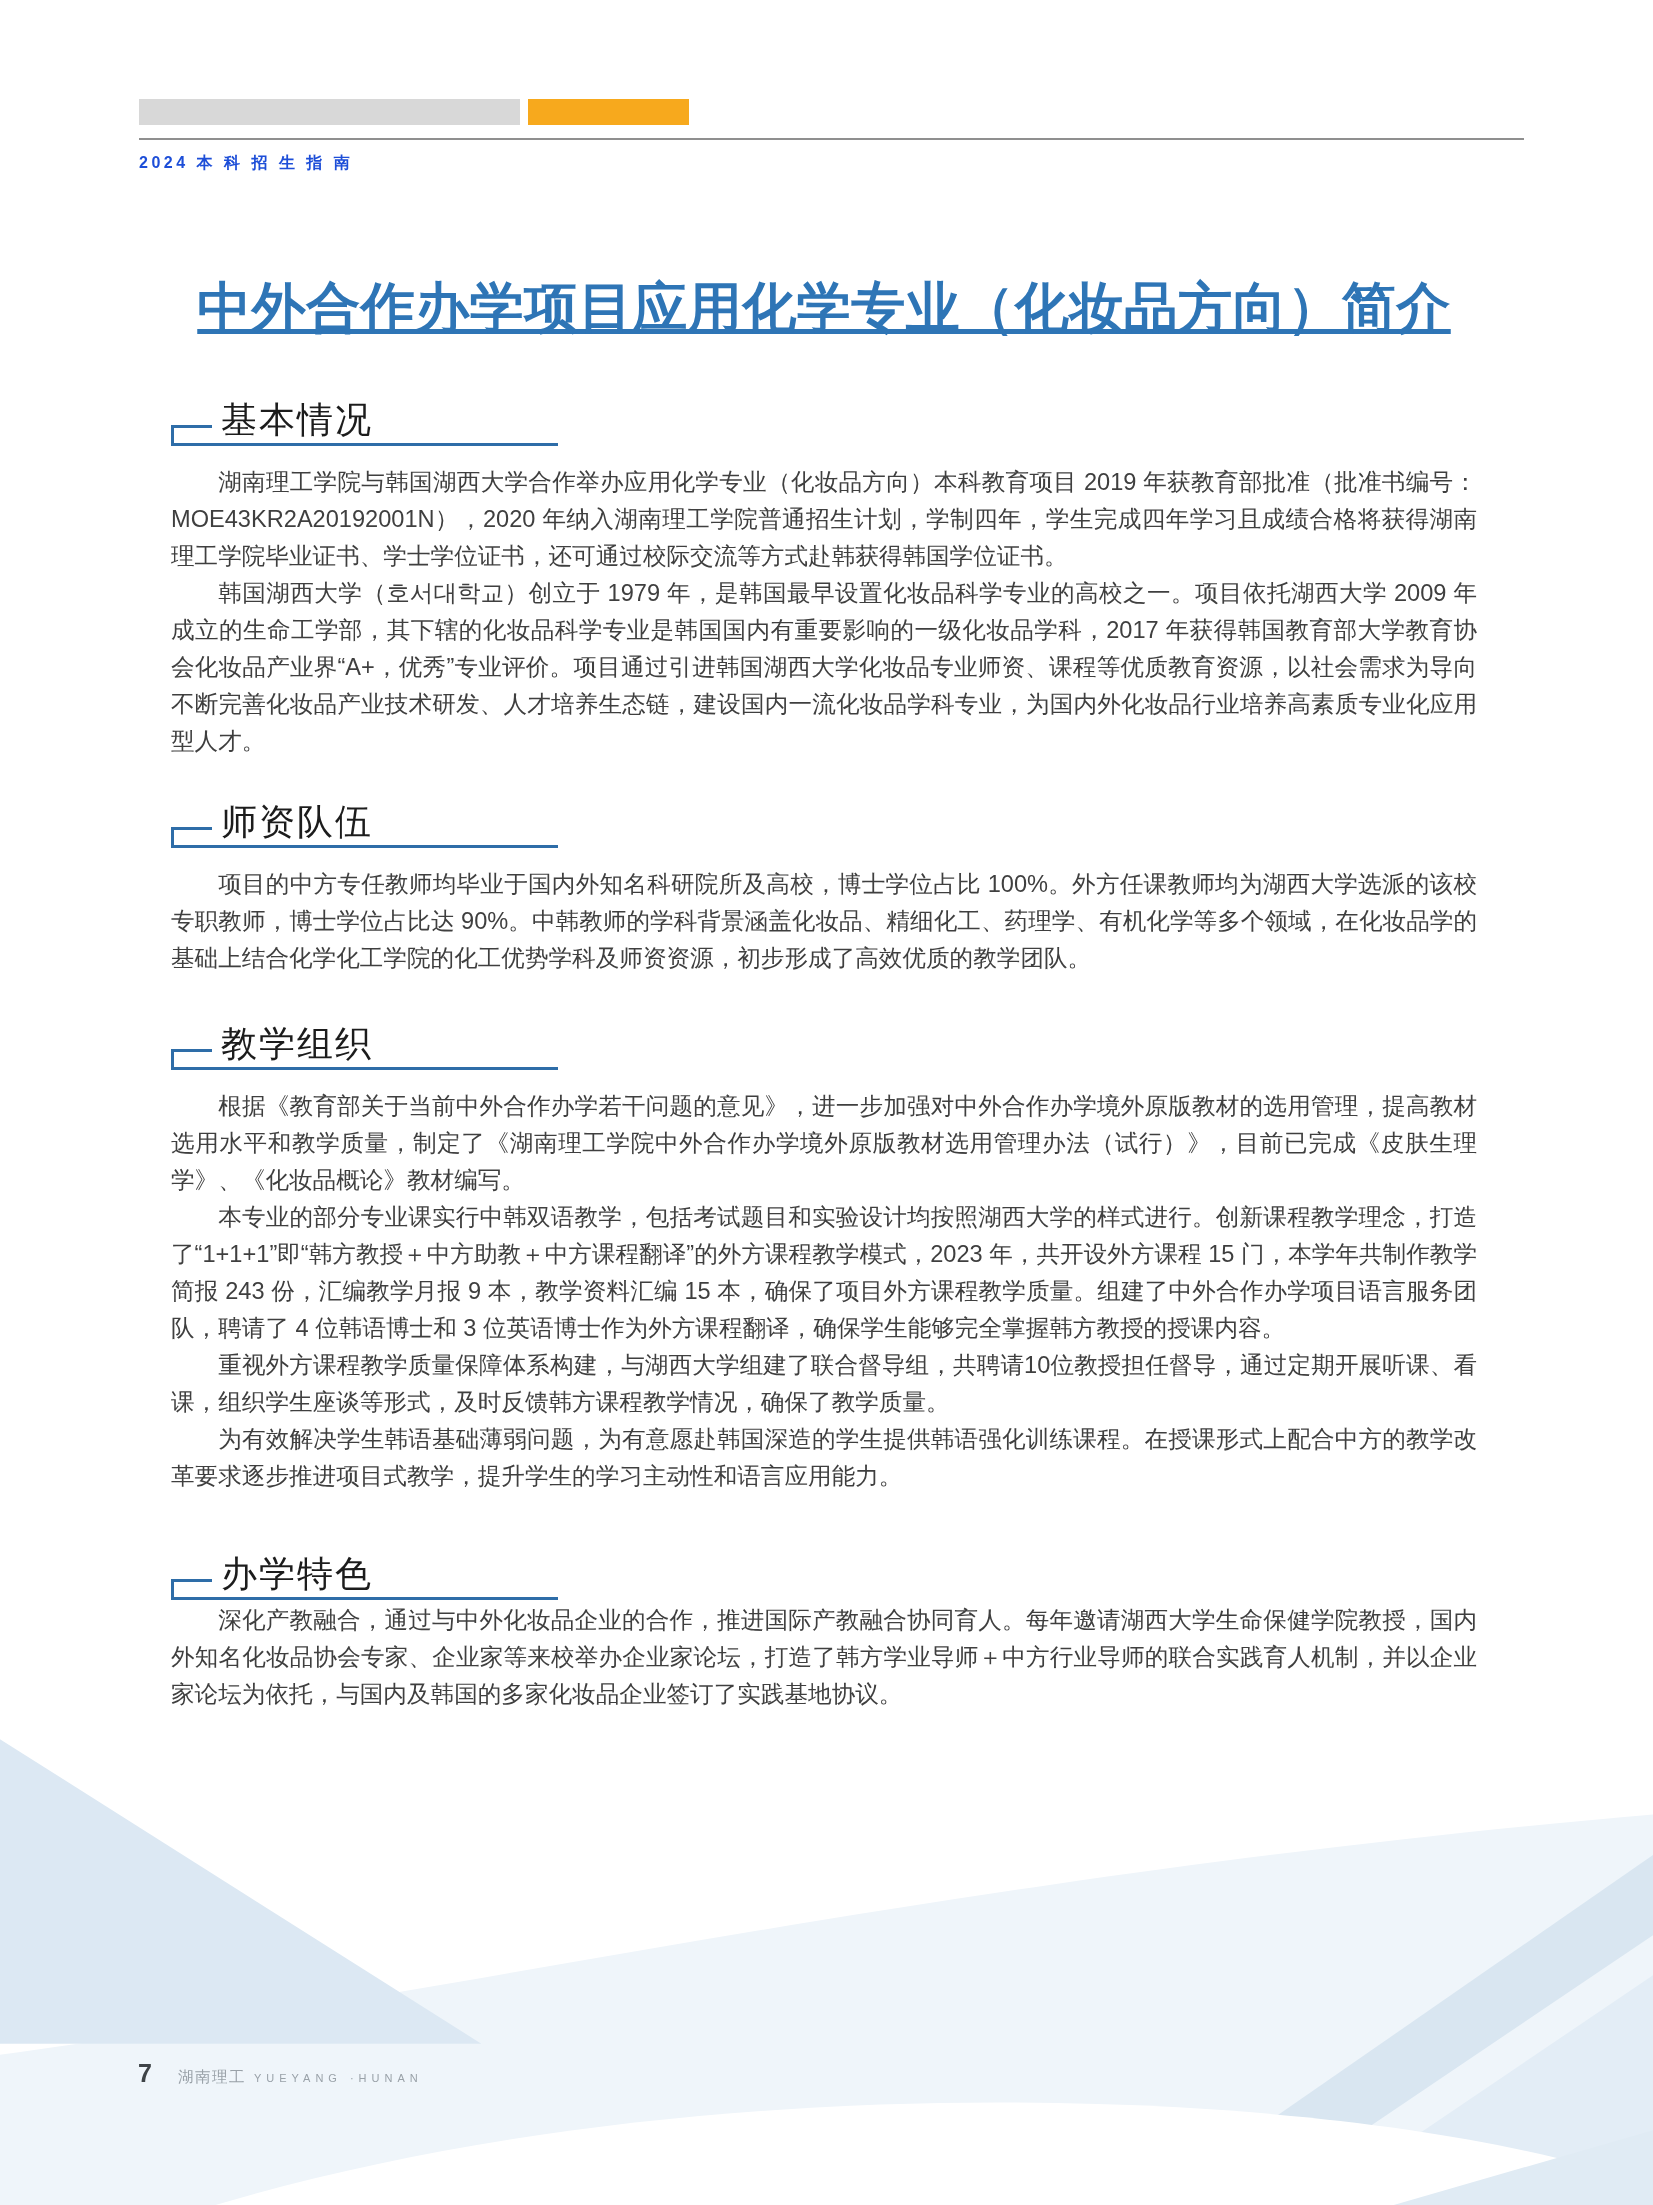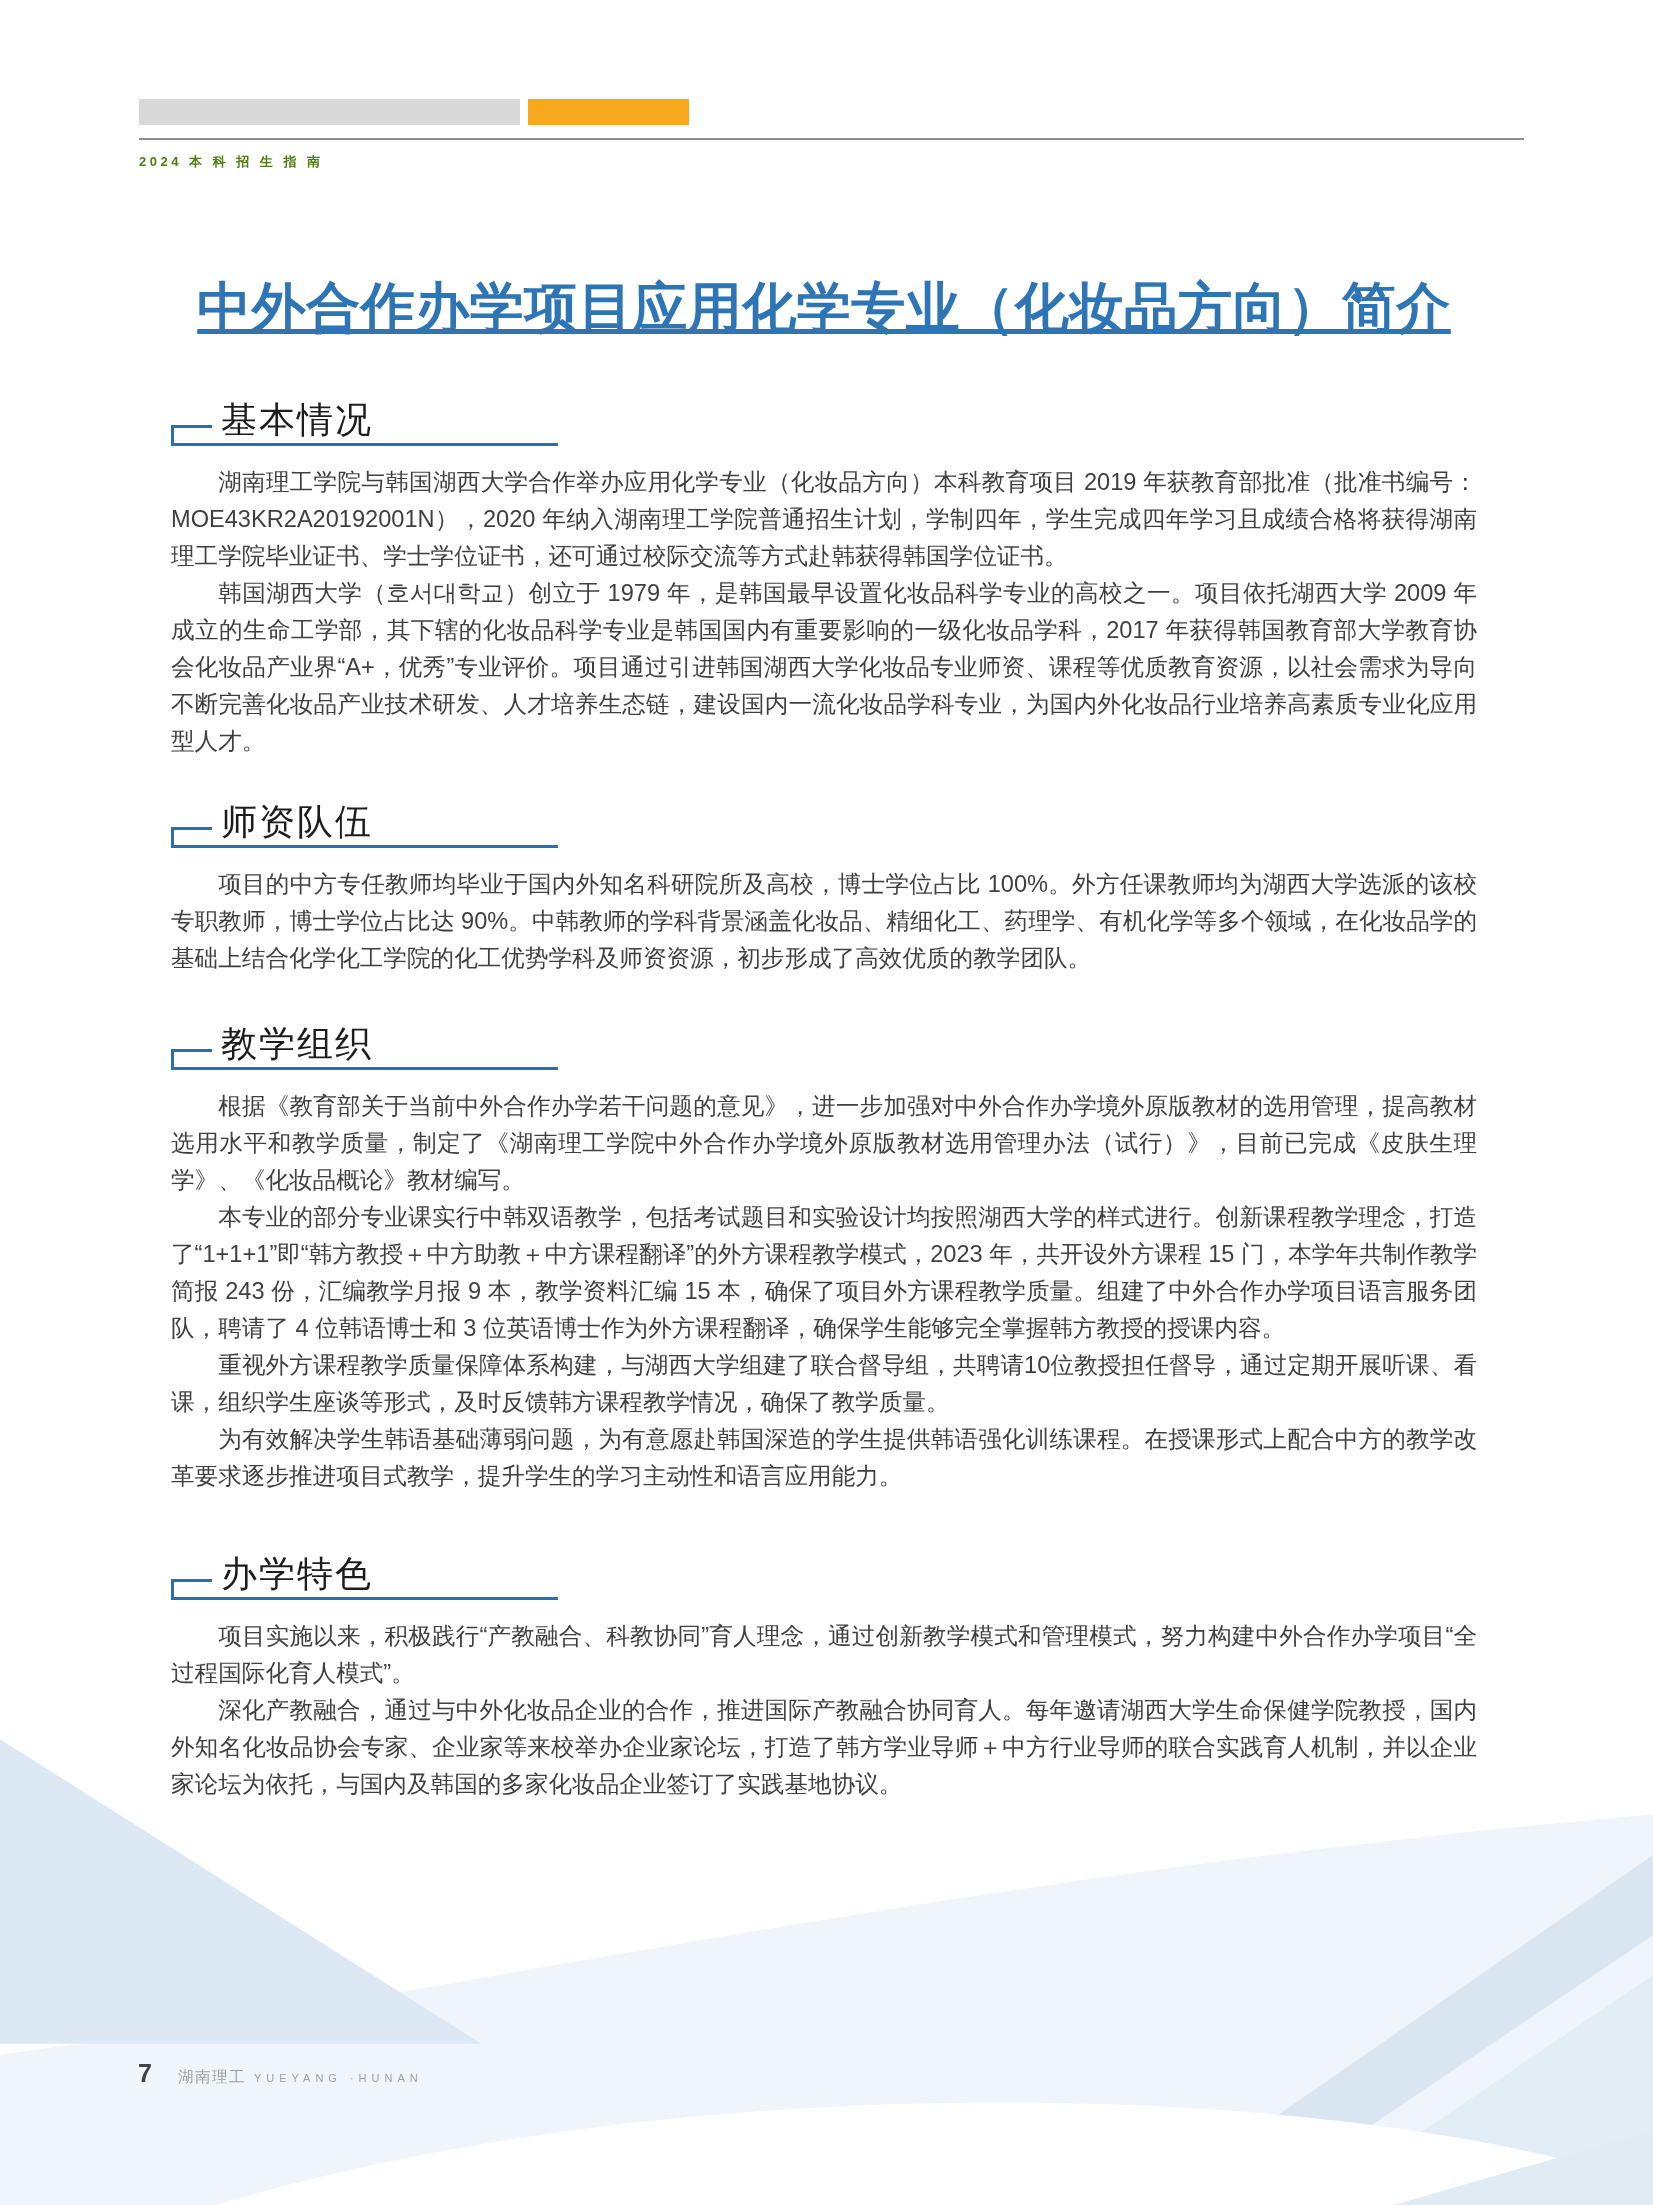--- a/index.html
+++ b/index.html
@@ -8,21 +8,21 @@
     font-family:"Liberation Sans","DejaVu Sans",sans-serif;
     --accent-blue:#2E75B6;--bracket-blue:#2E6DA8;--bar-orange:#F7A91D;--bar-gray:#D8D8D8;
     --rule-gray:#8F8F8F;--body-text:#3F3F3F;--heading-text:#1C1C1C;--footer-gray:#99A1A8;
   }
   .waves{position:absolute;left:0;top:1654px;width:1654px;height:551px;z-index:0;}
   .bar-gray{position:absolute;left:139px;top:99px;width:381px;height:25.6px;background:var(--bar-gray);z-index:1;}
   .bar-orange{position:absolute;left:528px;top:99px;width:161px;height:25.6px;background:var(--bar-orange);z-index:1;}
   .header-rule{position:absolute;left:139px;top:138px;width:1385px;height:1.5px;background:var(--rule-gray);z-index:1;}
   .header-title{
     position:absolute;left:139px;top:153px;z-index:1;
-    font-size:13px;font-weight:bold;letter-spacing:3.5px;color:#4d7c0f;white-space:nowrap;
+    font-size:16px;font-weight:bold;letter-spacing:3.5px;color:#1d4ed8;white-space:nowrap;
   }
   .main-title{
     position:absolute;left:171px;width:1306px;top:277px;margin:0;z-index:1;
     text-align:center;font-size:54px;line-height:60px;font-weight:bold;
     color:var(--accent-blue);letter-spacing:0.5px;white-space:nowrap;text-decoration:underline;
   }
   .sec{position:absolute;left:171px;width:1306px;z-index:1;}
   .sec-head{position:relative;height:48px;}
   .sec-head h2{
     margin:0 0 0 50px;font-size:36px;line-height:40px;font-weight:normal;
@@ -96,21 +96,20 @@
     <p>重视外方课程教学质量保障体系构建，与湖西大学组建了联合督导组，共聘请10位教授担任督导，通过定期开展听课、看课，组织学生座谈等形式，及时反馈韩方课程教学情况，确保了教学质量。</p>
     <p>为有效解决学生韩语基础薄弱问题，为有意愿赴韩国深造的学生提供韩语强化训练课程。在授课形式上配合中方的教学改革要求逐步推进项目式教学，提升学生的学习主动性和语言应用能力。</p>
   </section>
 
   <section class="sec sec-4">
     <div class="sec-head">
       <span class="bracket"></span>
       <span class="bracket-tick"></span>
       <h2>办学特色</h2>
     </div>
-    <p class="first">项目实施以来，积极践行“产教融合、科教协同”育人理念，通过创新教学模式和管理模式，努力构建中外合作办学项目“全过程国际化育人模式”。</p>
     <p>深化产教融合，通过与中外化妆品企业的合作，推进国际产教融合协同育人。每年邀请湖西大学生命保健学院教授，国内外知名化妆品协会专家、企业家等来校举办企业家论坛，打造了韩方学业导师＋中方行业导师的联合实践育人机制，并以企业家论坛为依托，与国内及韩国的多家化妆品企业签订了实践基地协议。</p>
   </section>
 
   <div class="footer">
     <span class="pg">7</span>
     <span class="school">湖南理工</span>
     <span class="loc">YUEYANG ·HUNAN</span>
   </div>
 
 </div>

